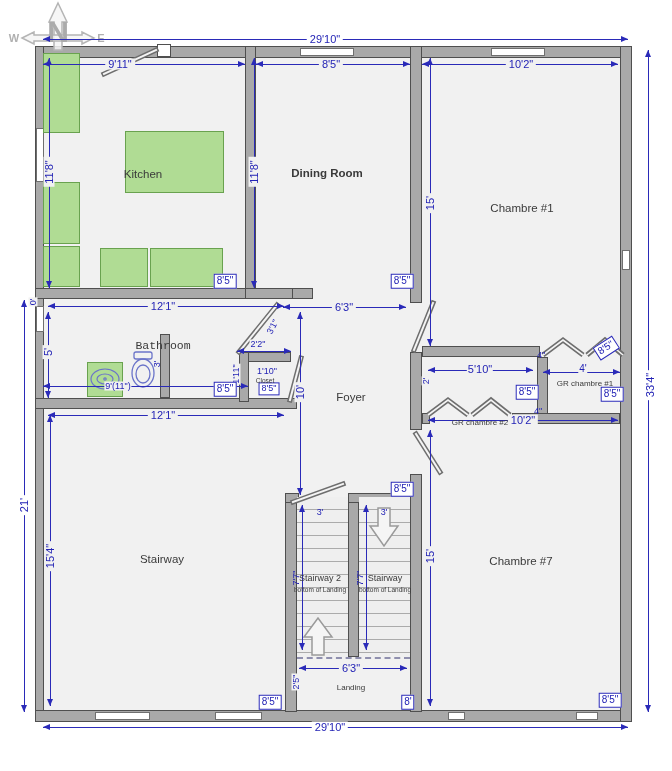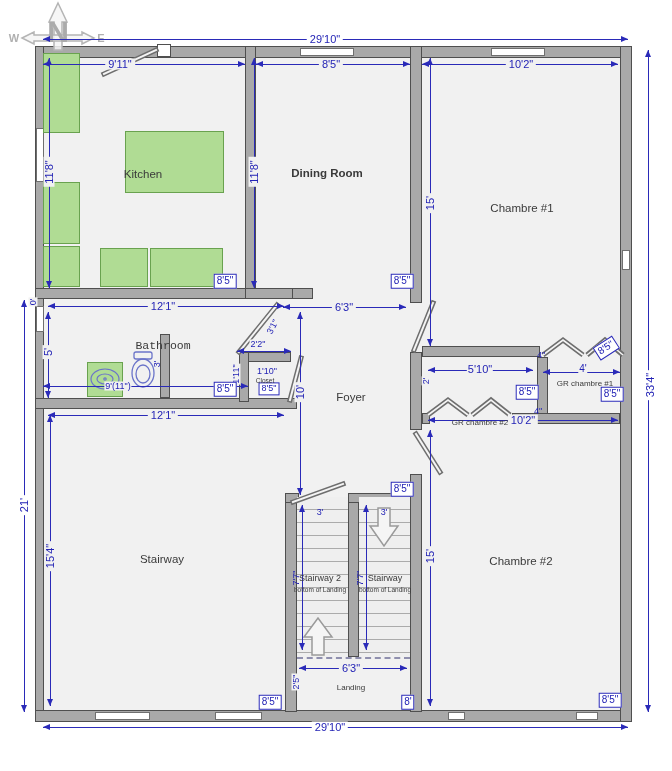--- a/index.html
+++ b/index.html
@@ -226,16 +226,16 @@
   <span class="room" style="left:163px;top:346px;font-family:Liberation Mono, monospace;">Bathroom</span>
   <span class="room xs" style="left:265px;top:381px;">Closet</span>
   <span class="room" style="left:351px;top:398px;">Foyer</span>
   <span class="room sm" style="left:480px;top:383px;margin-top:40px;">GR chambre #2</span>
   <span class="room sm" style="left:585px;top:384px;">GR chambre #1</span>
   <span class="room" style="left:162px;top:560px;">Stairway</span>
   <span class="room sm" style="left:320px;top:578px;font-size:9px;">Stairway 2</span>
   <span class="room sm" style="left:385px;top:578px;font-size:9px;">Stairway</span>
   <span class="room xs" style="left:320px;top:590px;width:60px;overflow:hidden;text-align:center;">bottom of Landing</span>
   <span class="room xs" style="left:385px;top:590px;width:60px;overflow:hidden;text-align:center;">bottom of Landing</span>
-  <span class="room" style="left:521px;top:562px;">Chambre #2</span>
+  <span class="room" style="left:521px;top:562px;">Chambre #7</span>
   <span class="room sm" style="left:351px;top:688px;">Landing</span>
 
 </div>
 
 </body></html>

